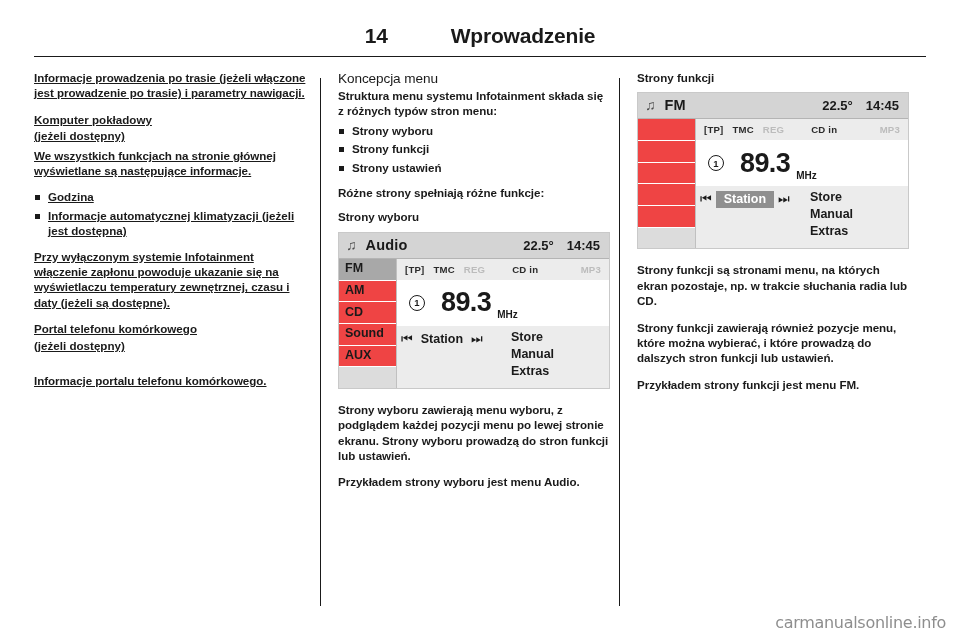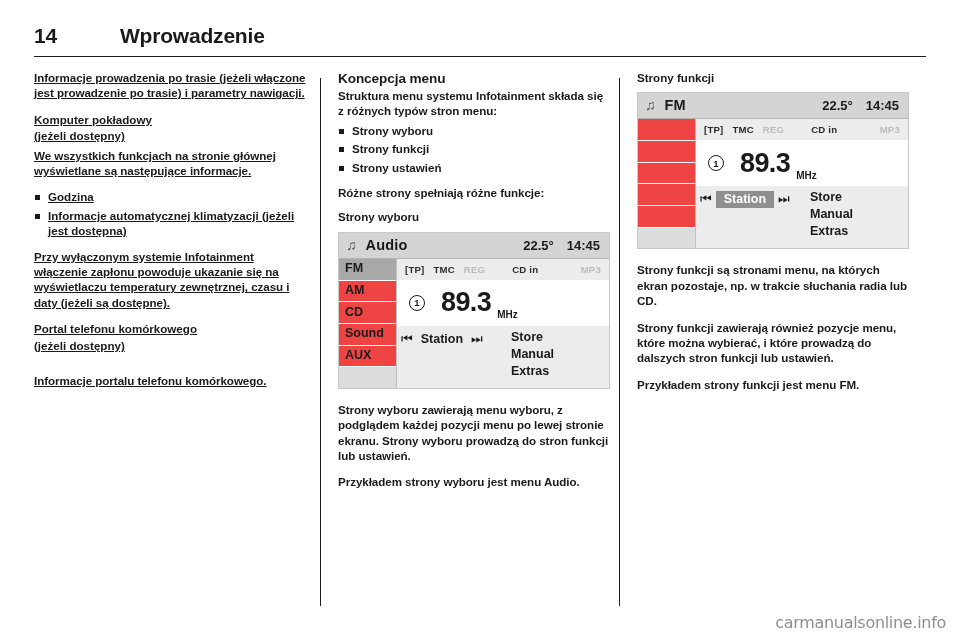--- a/index.html
+++ b/index.html
@@ -18,20 +18,21 @@
 
   
   #page-header {
     position: absolute;
     left: 34px;
     top: 14px;
     width: 892px;
     height: 34px;
     display: flex;
     align-items: flex-end;
+    justify-content: center;
   }
   #page-number {
     font-size: 21px;
     font-weight: bold;
     letter-spacing: -0.2px;
     width: 86px;
     color: #1a1a1a;
   }
   #page-title {
     font-size: 21px;
@@ -83,21 +84,21 @@
     font-weight: bold;
     font-size: 11.6px;
     line-height: 15.4px;
     letter-spacing: -0.05px;
   }
   p.body.tight { margin-bottom: 4px; }
 
   h2.section {
     margin: 0 0 1px 0;
     font-size: 13.6px;
-    font-weight: bold;
+    font-weight: normal;
     line-height: 17px;
     letter-spacing: -0.1px;
   }
 
   h3.sub {
     margin: 9px 0 1px 0;
     font-size: 11.6px;
     font-weight: bold;
     line-height: 15.4px;
   }

